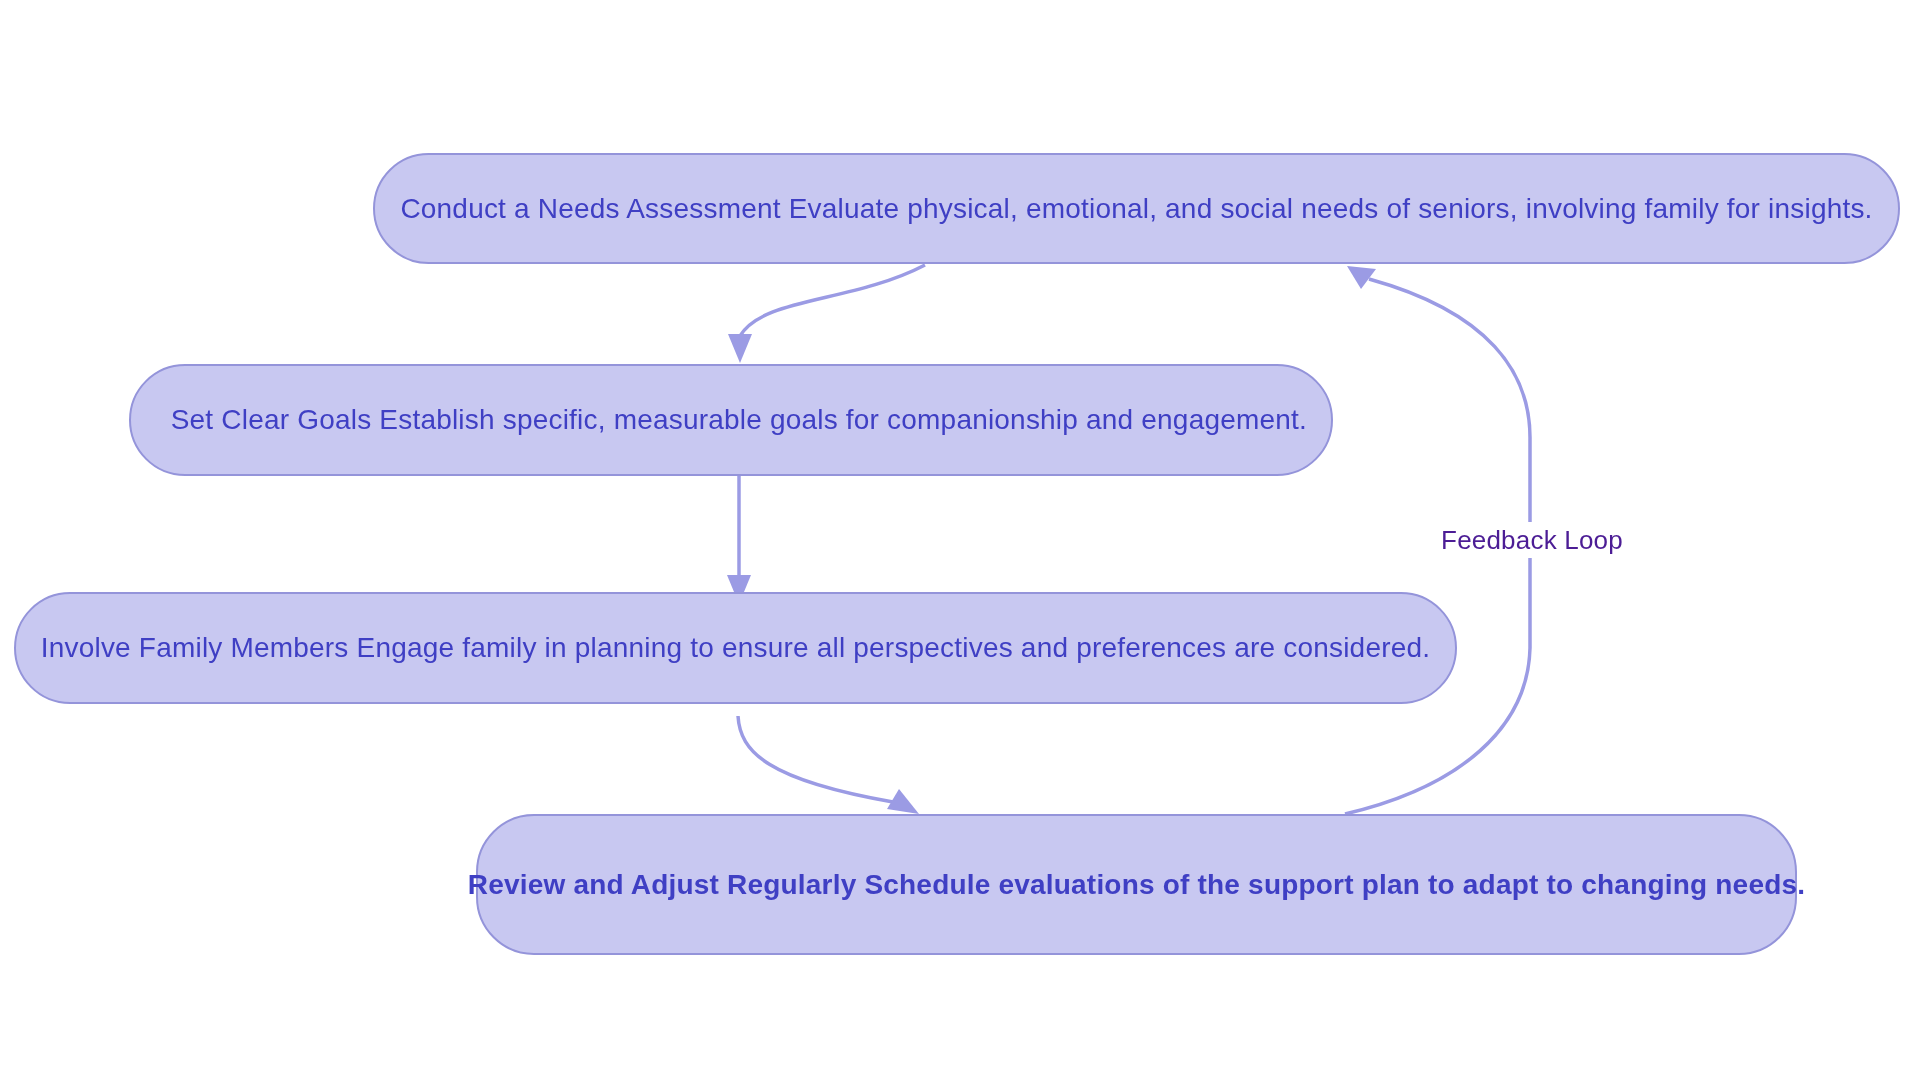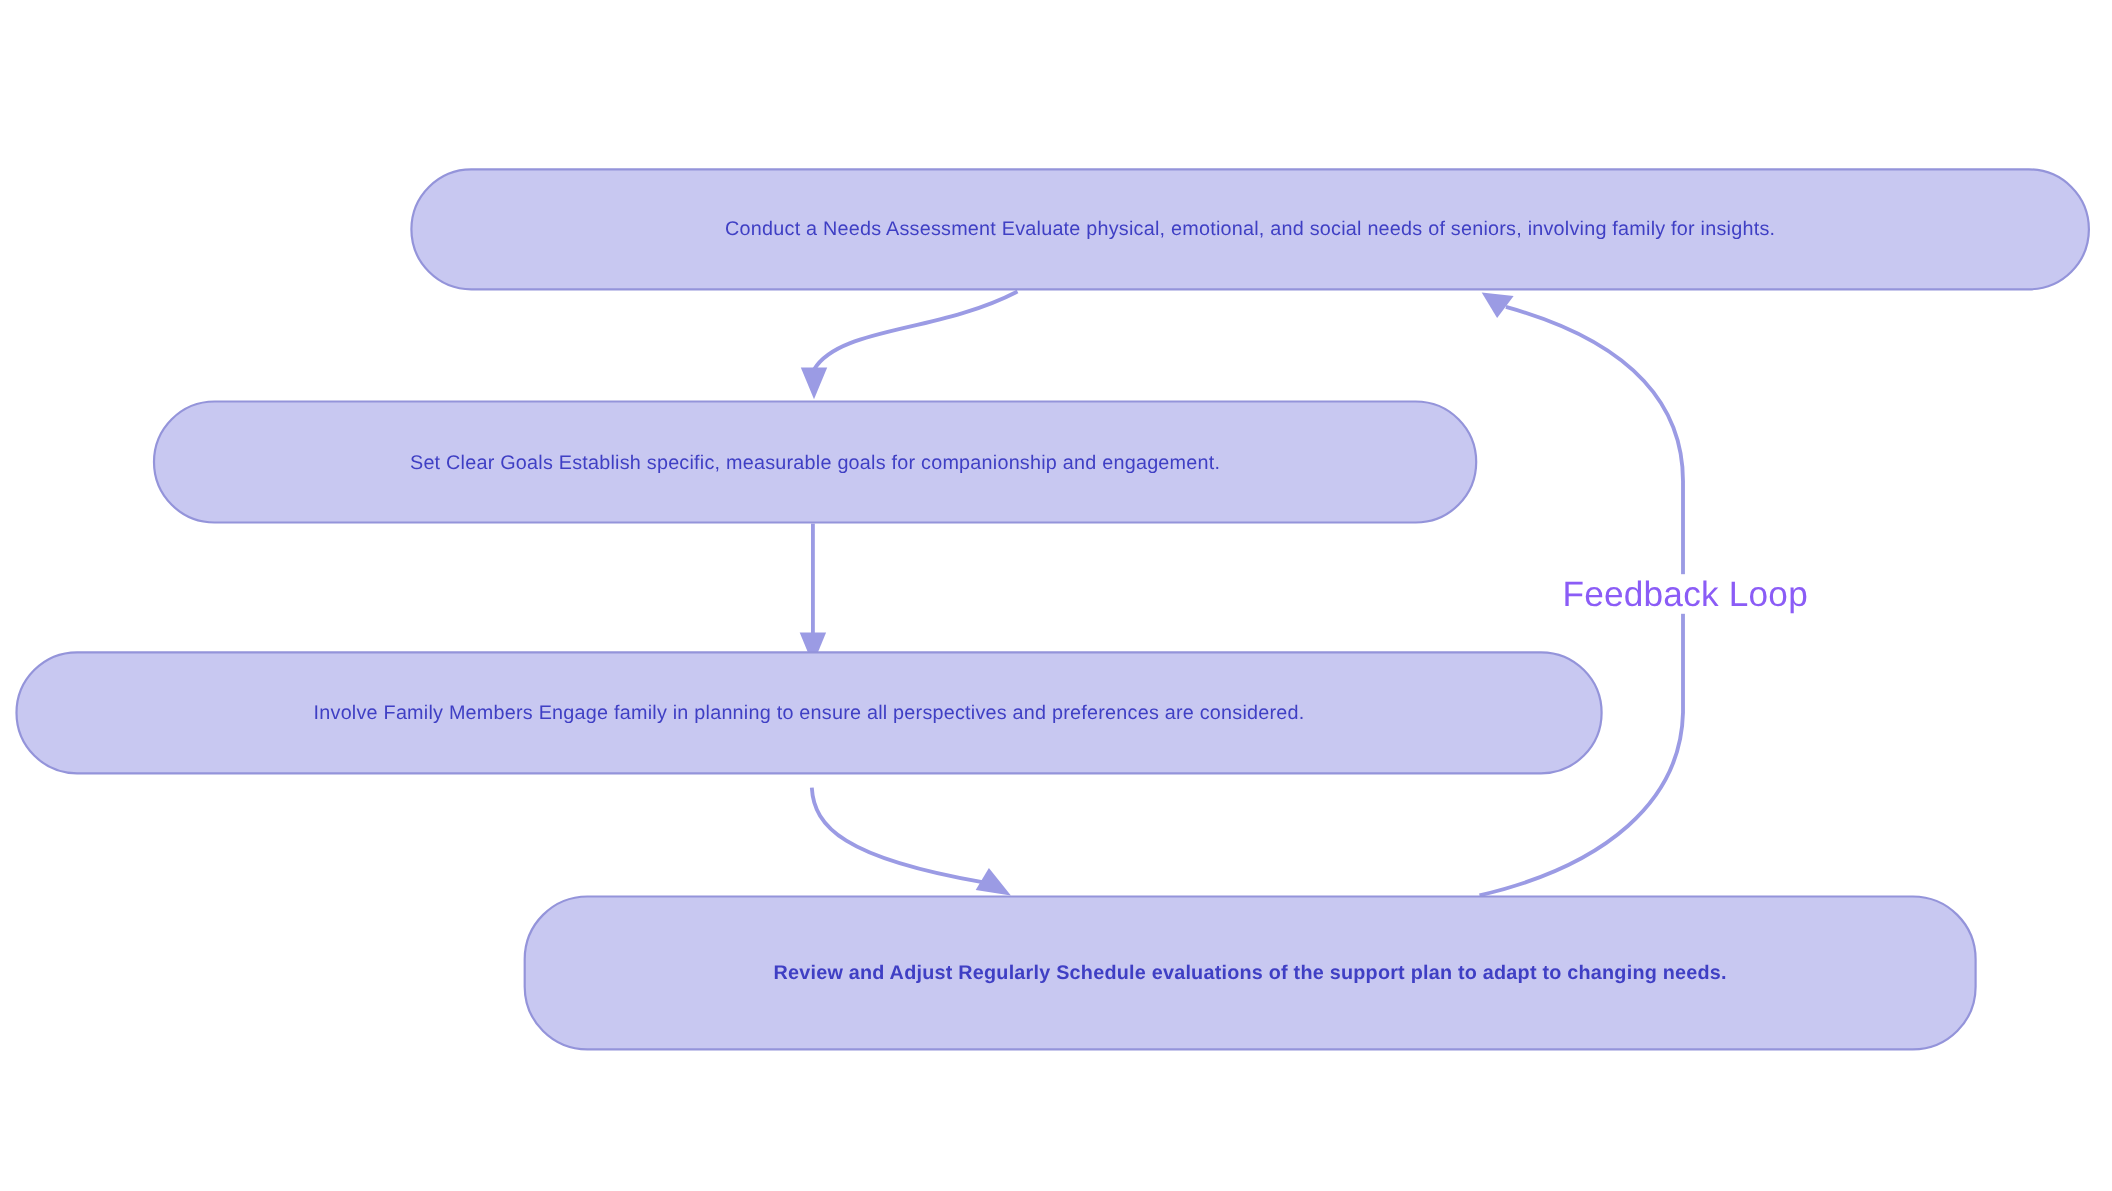--- a/index.html
+++ b/index.html
@@ -35,41 +35,41 @@
     position: absolute;
     box-sizing: border-box;
     background: #c8c8f1;
     border: 2px solid #9494da;
     border-radius: 58px;
     display: flex;
     align-items: center;
     justify-content: center;
     text-align: center;
     color: #3f3fc4;
-    font-size: 18px;
+    font-size: 28px;
     letter-spacing: 0.2px;
     white-space: nowrap;
     padding: 12px 24px;
   }
   .node-1 { left: 373px; top: 153px; width: 1527px; height: 111px; }
-  .node-2 { left: 139px; top: 364px; width: 1204px; height: 112px; }
+  .node-2 { left: 129px; top: 364px; width: 1204px; height: 112px; justify-content: flex-end; }
   .node-3 { left: 14px;  top: 592px; width: 1443px; height: 112px; }
   .node-4 { left: 476px; top: 814px; width: 1321px; height: 141px; font-weight: bold; }
   .edge-label {
     position: absolute;
     left: 1429px;
     top: 522px;
     width: 206px;
     height: 36px;
     background: #ffffff;
     display: flex;
     align-items: center;
     justify-content: center;
-    color: #8b5cf6;
-    font-size: 32px;
+    color: #4c1d95;
+    font-size: 26px;
     letter-spacing: 0.2px;
     white-space: nowrap;
   }
 </style>
 </head>
 <body>
 
 <div class="canvas">
 
   <svg class="edges" viewBox="0 0 1920 1083" xmlns="http://www.w3.org/2000/svg">

